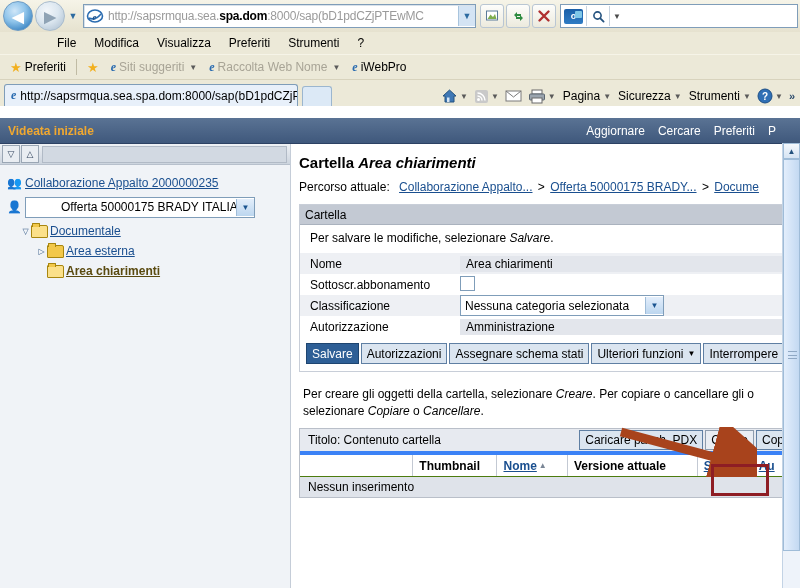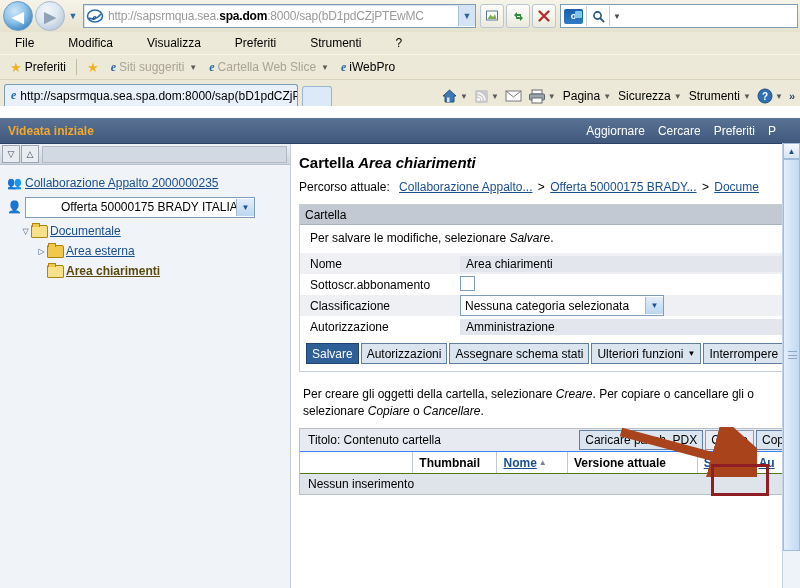--- a/index.html
+++ b/index.html
@@ -67,22 +67,22 @@
     content:"";position:absolute;right:1px;top:2px;width:7px;height:7px;
     background:#7fc7e8;border-radius:1px;
   }
   .search-ph{flex:1;color:#9a9a9a;font-size:12px;}
   .search-go{width:22px;height:20px;display:flex;align-items:center;justify-content:center;
     border-left:1px solid #c8d4e0;color:#24527e;font-size:12px;}
   .search-dd{width:14px;height:20px;display:flex;align-items:center;justify-content:center;
     border-left:1px solid #c8d4e0;color:#4a4a4a;font-size:8px;}
 
   .menubar{
-    height:22px;display:flex;align-items:center;gap:16px;
-    background:#ece9d8;padding-left:6px;font-size:12px;
+    height:22px;display:flex;align-items:center;gap:0;
+    background:#ece9d8;font-size:12px;margin-left:48px;
   }
   .menubar span{padding:2px 9px;color:#000;}
 
   .favbar{
     height:24px;display:flex;align-items:center;background:#ece9d8;
     border-top:1px solid #f6f4e8;padding-left:4px;font-size:12px;gap:0;
   }
   .favitem{display:flex;align-items:center;gap:3px;padding:1px 6px;white-space:nowrap;}
   .favsep{width:1px;height:16px;background:#c0bba4;margin:0 4px;}
   .star{color:#f2b01e;font-size:13px;line-height:1;}
@@ -201,21 +201,21 @@
   .btn.primary{background:#2e5f96;color:#fff;border-color:#1e4570;}
   .btn .mini{font-size:8px;margin-left:4px;}
   .grip{width:7px;height:14px;display:flex;flex-direction:column;justify-content:space-around;margin-left:3px;}
   .grip i{display:block;height:1px;background:#8fa0b4;}
 
   .mid-note{padding:14px 0 8px 4px;font-size:12px;line-height:17px;width:500px;}
   .mid-note i{font-style:italic;}
 
   .tbl{width:492px;border:1px solid #b9bfc9;border-collapse:collapse;font-size:12px;background:#fff;}
   .tbl-top{
-    height:22px;background:#e7eaf0;border-bottom:1px solid #3b82f6;
+    height:22px;background:#e7eaf0;border-bottom:4px solid #3b82f6;
     display:flex;align-items:center;justify-content:space-between;padding:0 2px 0 8px;
   }
   .tbl-top .tl{font-size:12px;}
   .tbl-actions{display:flex;align-items:center;}
   .tbtn{
     height:18px;display:flex;align-items:center;padding:0 5px;font-size:12px;
     background:#dbe5f0;border:1px solid #5f7fa3;margin-left:2px;white-space:nowrap;
   }
   .tbtn.plain{background:#e9edf3;border-color:#8d9cae;}
   .thead{
@@ -331,21 +331,21 @@
       <div class="favitem">
         <span class="star">★</span>
       </div>
       <div class="favitem">
         <span class="ico-e">e</span>
         <span class="dim">Siti suggeriti</span>
         <span class="caret">▼</span>
       </div>
       <div class="favitem">
         <span class="ico-e">e</span>
-        <span class="dim">Cartella Web Slice</span>
+        <span class="dim">Raccolta Web Nome</span>
         <span class="caret">▼</span>
       </div>
       <div class="favitem">
         <span class="ico-e">e</span>
         <span>iWebPro</span>
       </div>
     </div>
 
     <div class="tabbar">
       <div class="tab">

